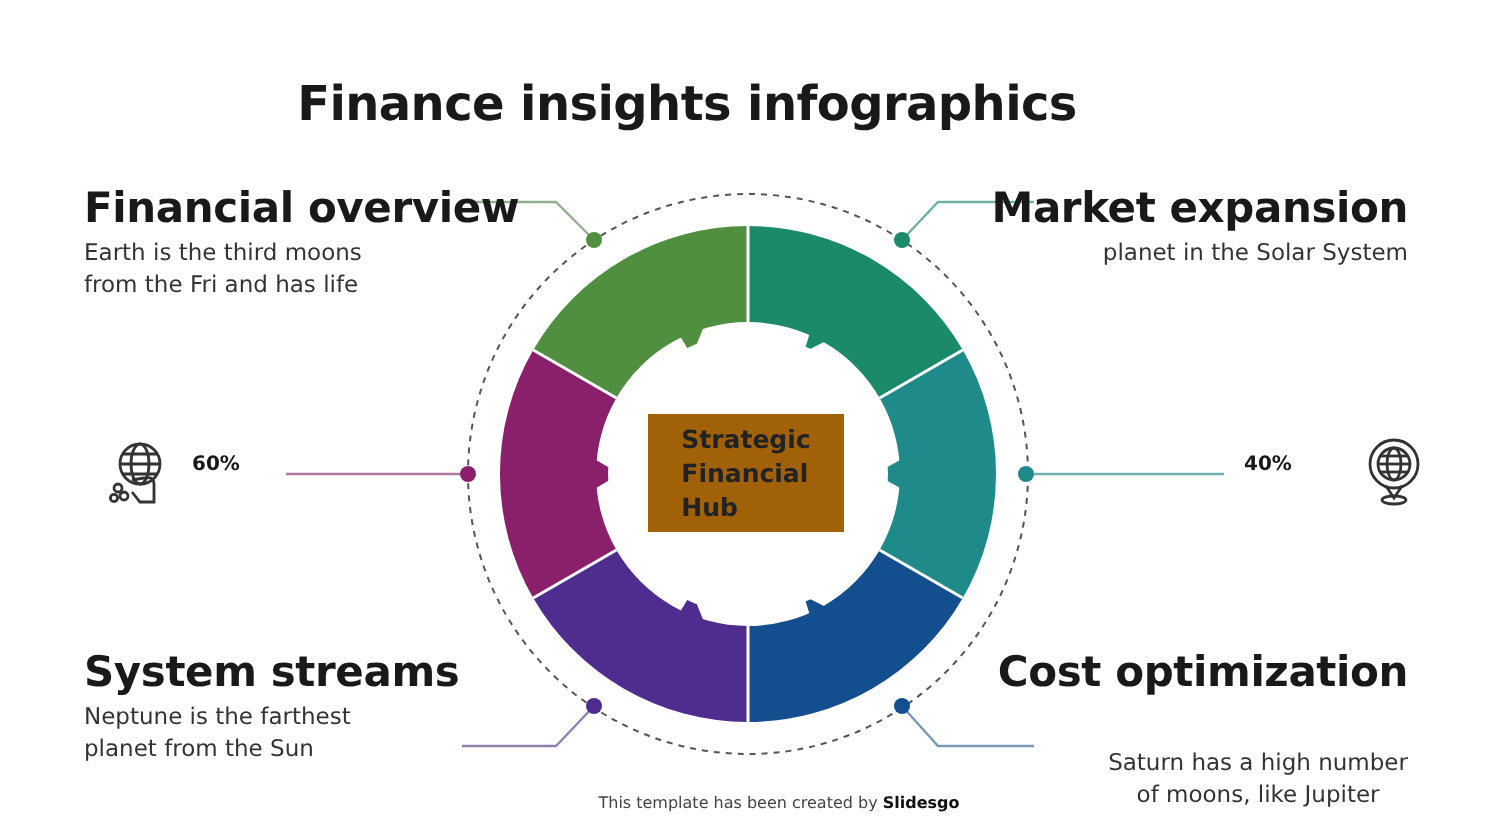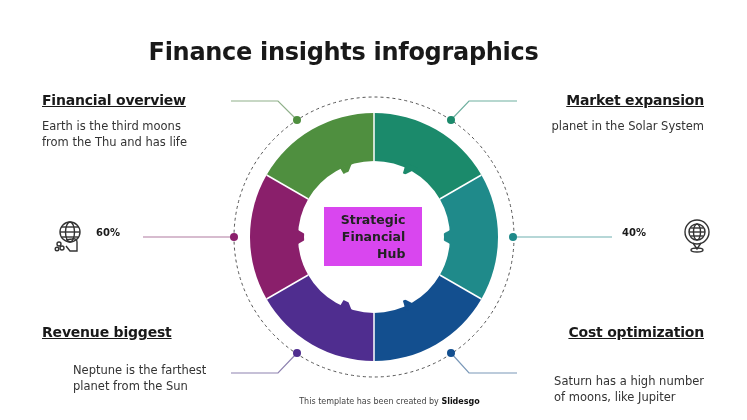--- a/index.html
+++ b/index.html
@@ -1,24 +1,24 @@
 <!DOCTYPE html>
 <html><head>
 <meta charset="utf-8">
 <style>
   html, body { margin:0; padding:0; background:#ffffff; }
   body { width:747px; height:420px; position:relative; overflow:hidden; font-family:"DejaVu Sans", sans-serif; color:#191919; }
   .title { position:absolute; left:0; width:687px; top:38px; text-align:center; font-size:24px; font-weight:bold; letter-spacing:-0.3px; }
-  .heading { position:absolute; font-size:14px; font-weight:bold; white-space:nowrap; letter-spacing:-0.2px;text-decoration:underline; }
+  .heading { position:absolute; font-size:21px; font-weight:bold; white-space:nowrap; letter-spacing:-0.2px; }
   .desc { position:absolute; font-size:11.5px; line-height:16px; color:#333; white-space:nowrap; }
   .pct { position:absolute; font-size:10px; font-weight:bold; }
   .left { text-align:left; }
-  .right { text-align:left; }
+  .right { text-align:center; }
   svg.diagram { position:absolute; left:0; top:0; }
-  .hub { position:absolute; left:324px; top:207px; width:98px; height:59px; background:#d946ef; display:flex; align-items:center; justify-content:center; text-align:right; font-size:12.5px; line-height:17px; font-weight:bold; color:#222; }
+  .hub { position:absolute; left:324px; top:207px; width:98px; height:59px; background:#a16207; display:flex; align-items:center; justify-content:center; text-align:left; font-size:12.5px; line-height:17px; font-weight:bold; color:#222; }
   .hub span { display:block; }
   .icon { position:absolute; }
   .footer { position:absolute; left:16px; width:747px; top:397px; text-align:center; font-size:8px; color:#444; }
   .footer b { color:#111; }
 </style>
 </head>
 <body>
 
 <div class="title">Finance insights infographics</div>
 
@@ -77,30 +77,30 @@
   <div>
     <span>Strategic</span>
     <span>Financial</span>
     <span>Hub</span>
   </div>
 </div>
 
 <div class="heading left" style="left:42px; top:92px;">Financial overview</div>
 <div class="desc left" style="left:42px; top:118px;">
   <div>Earth is the third moons</div>
-  <div>from the Thu and has life</div>
+  <div>from the Fri and has life</div>
 </div>
 
 <div class="heading right" style="right:43px; top:92px;">Market expansion</div>
 <div class="desc right" style="right:43px; top:118px;">
   <div>planet in the Solar System</div>
 </div>
 
-<div class="heading left" style="left:42px; top:324px;">Revenue biggest</div>
-<div class="desc left" style="left:42px; top:362px;margin-left:31px;">
+<div class="heading left" style="left:42px; top:324px;">System streams</div>
+<div class="desc left" style="left:42px; top:350px;">
   <div>Neptune is the farthest</div>
   <div>planet from the Sun</div>
 </div>
 
 <div class="heading right" style="right:43px; top:324px;">Cost optimization</div>
 <div class="desc right" style="right:43px; top:350px;margin-top:23px;">
   <div>Saturn has a high number</div>
   <div>of moons, like Jupiter</div>
 </div>
 

